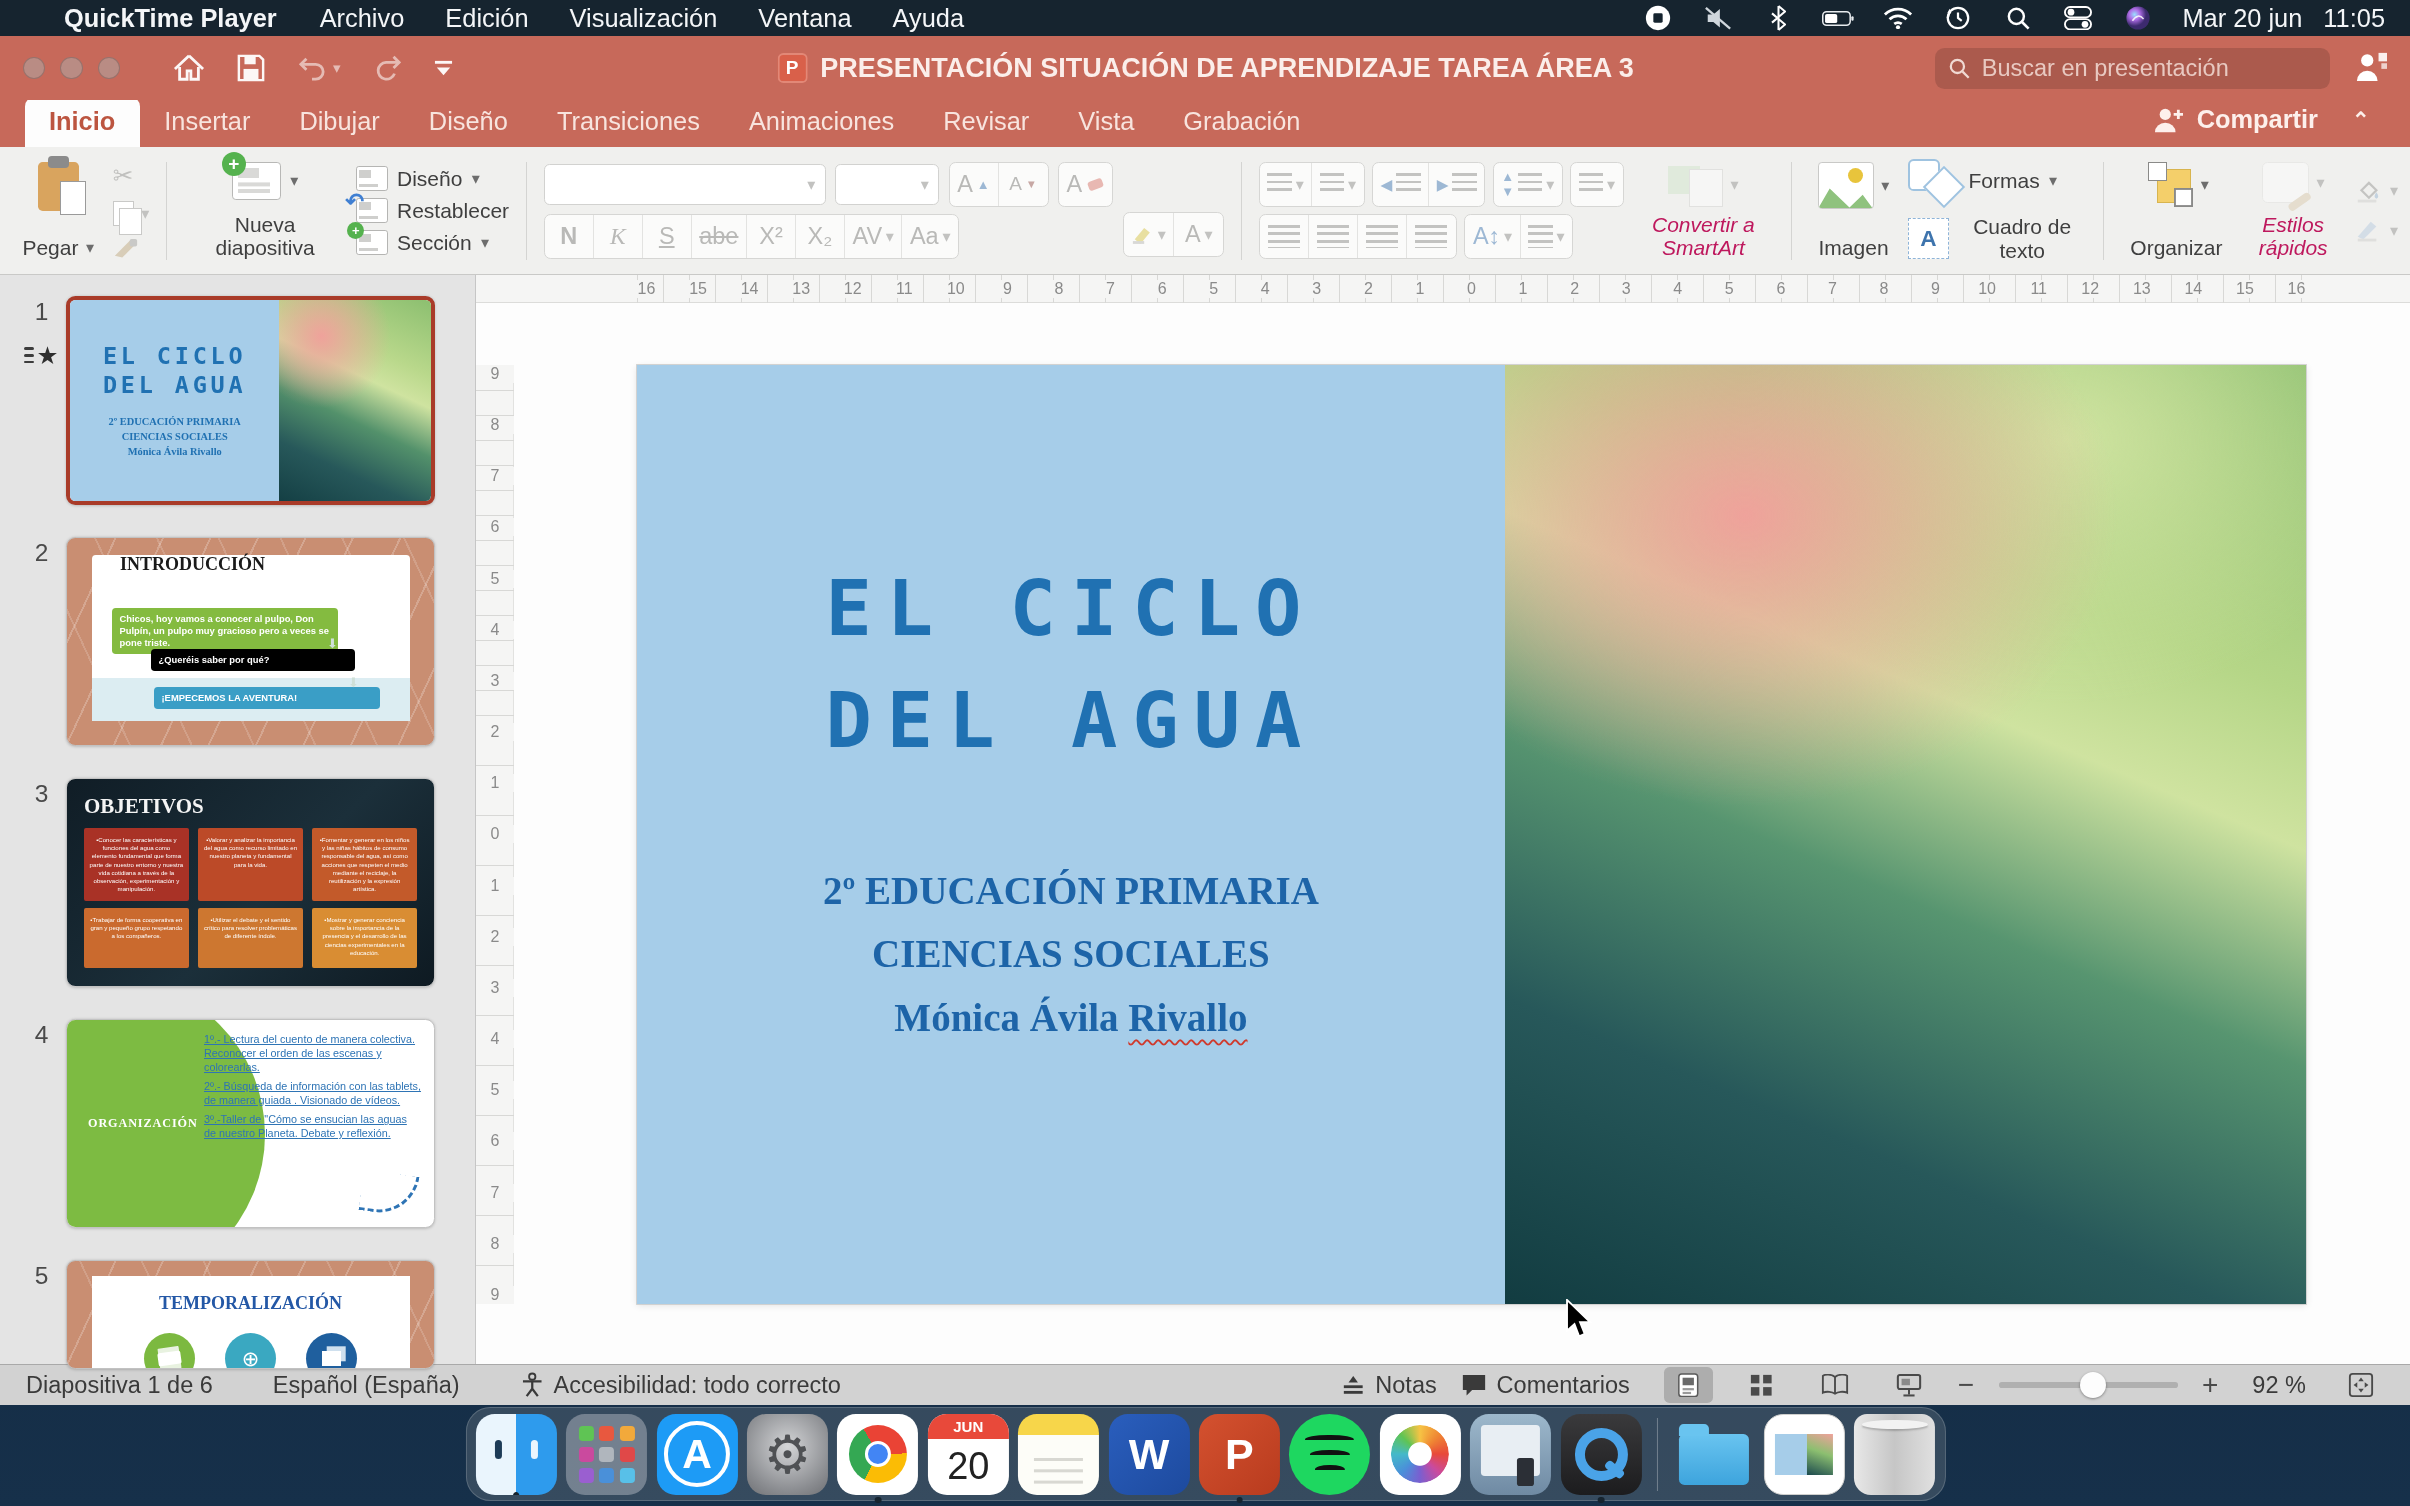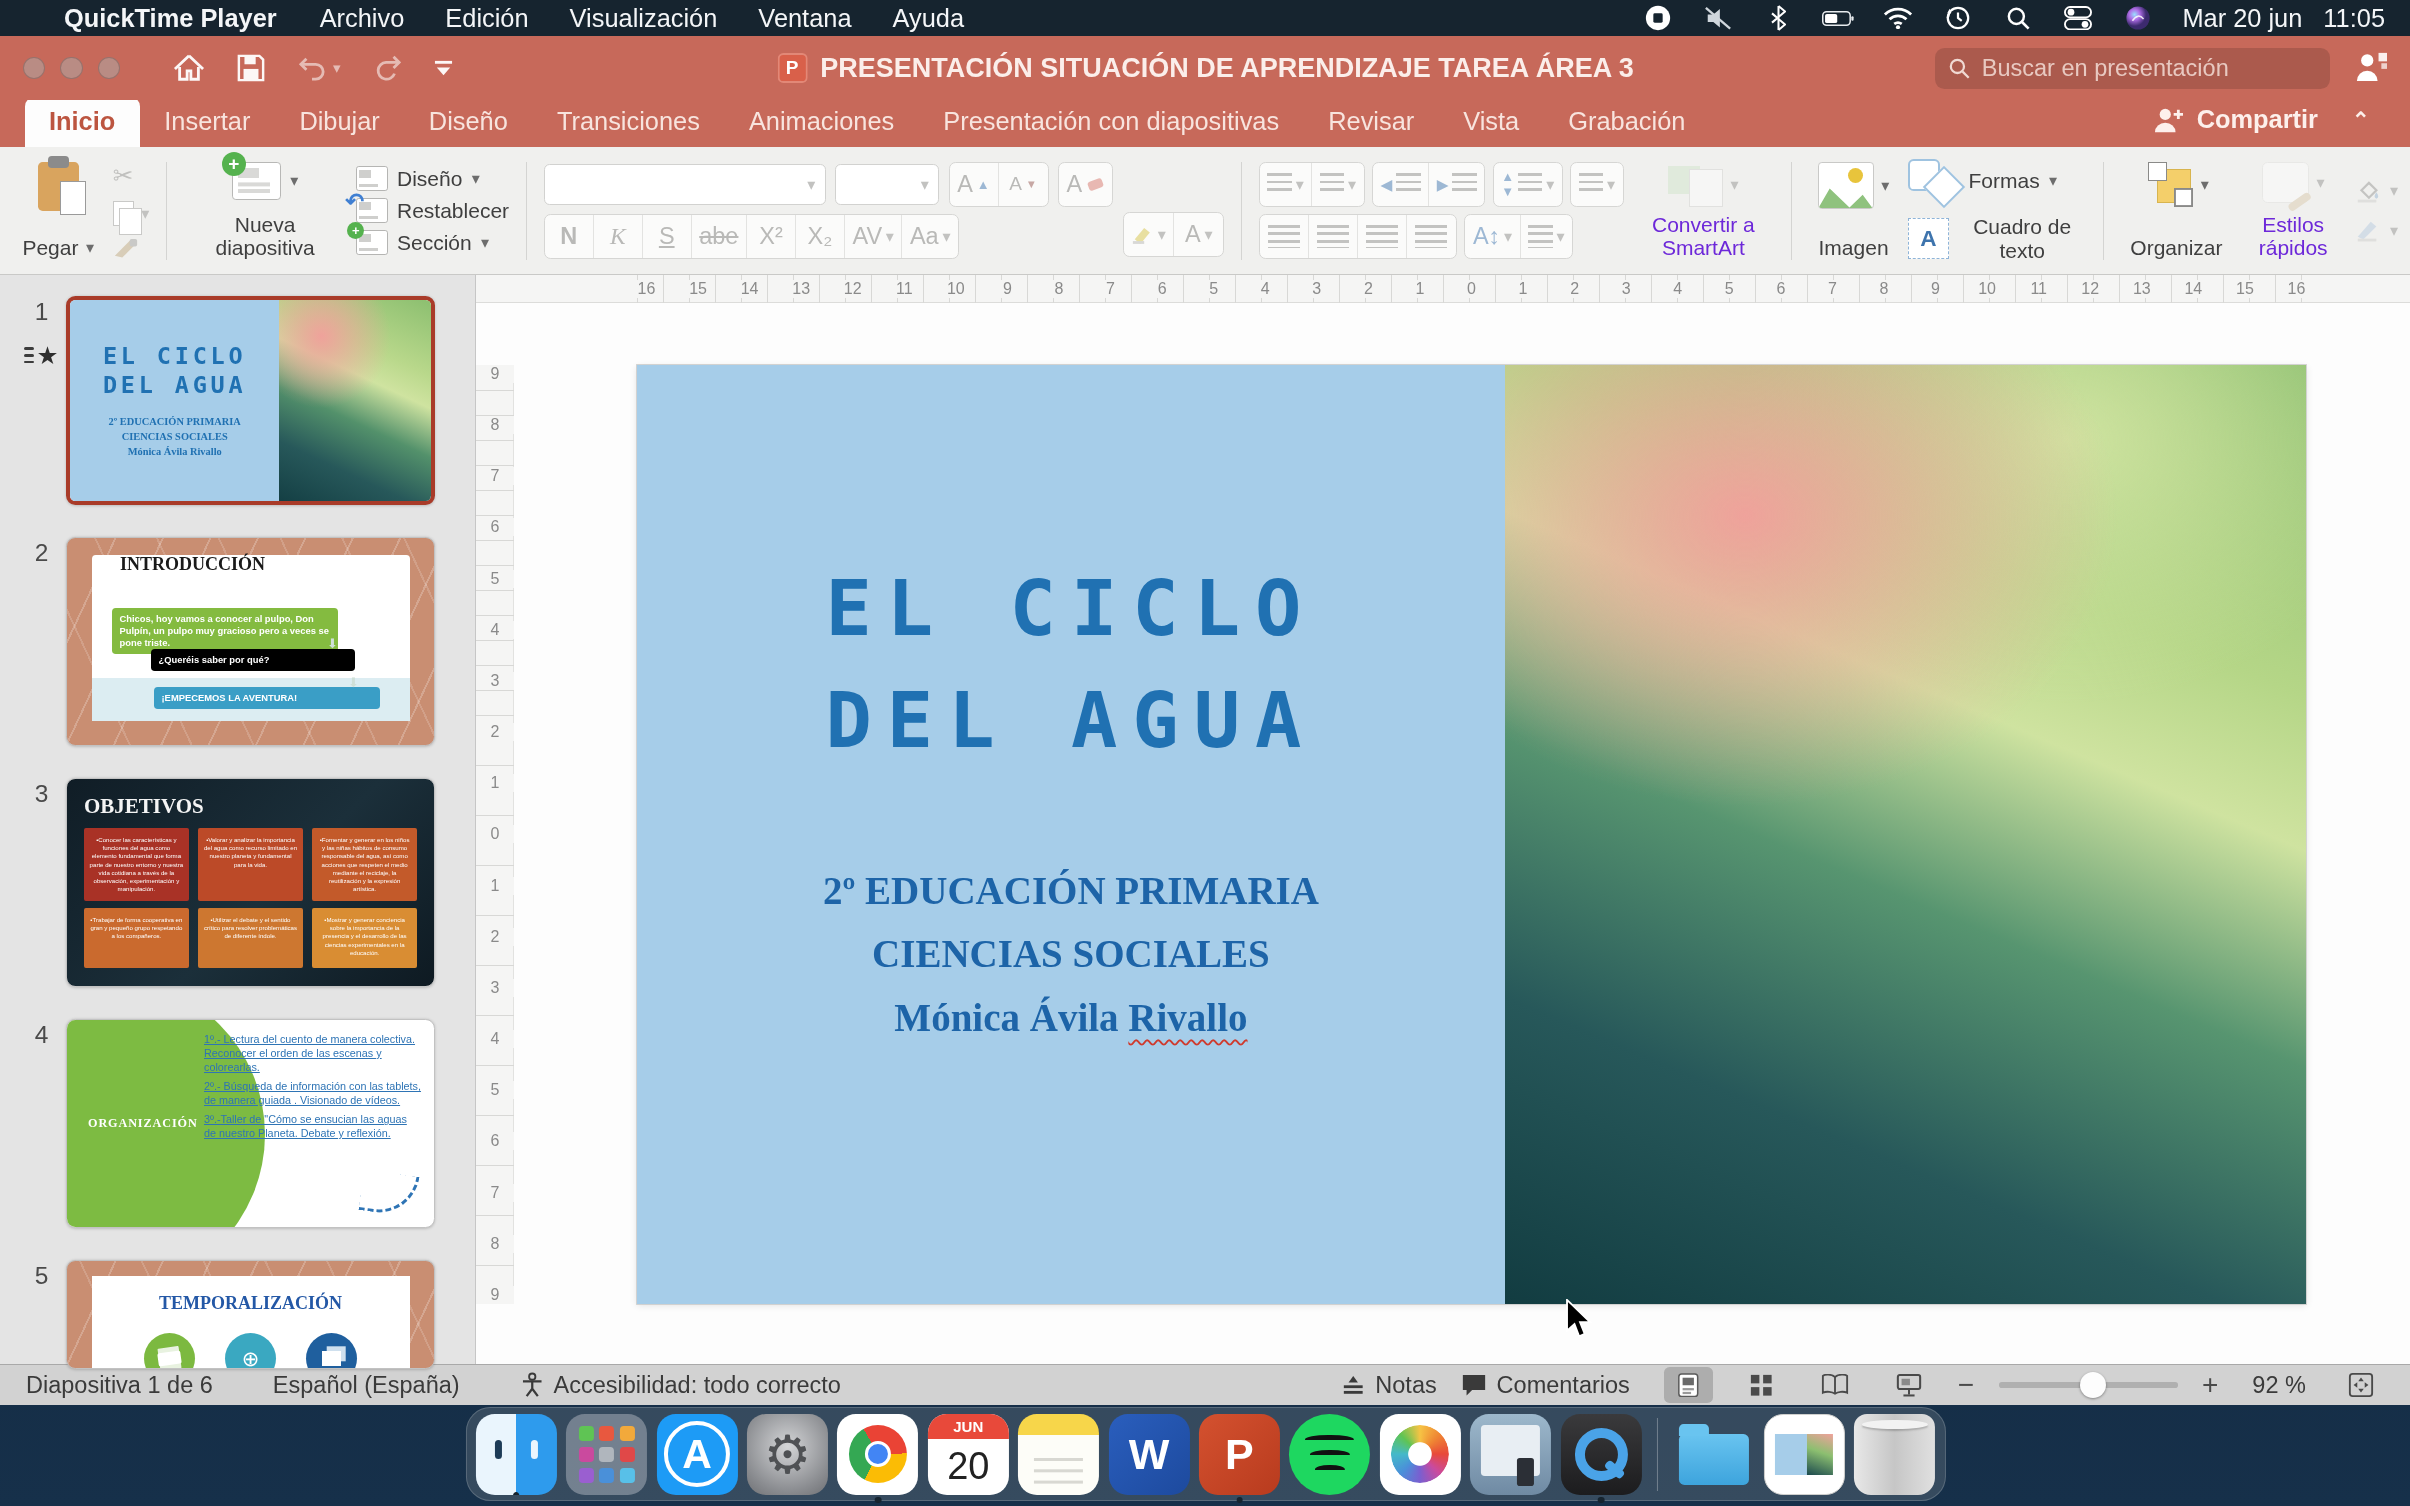--- a/index.html
+++ b/index.html
@@ -38,21 +38,21 @@
   .tab.active { background:#fdfdfd; color:#bc5540; font-weight:bold; }
   .tabsrow .spacer { flex:1; }
   .share-btn { display:flex; align-items:center; gap:11.3px; color:#fdf0ec; font-size:25.4px; font-weight:bold; padding-bottom:13px; margin-right:17px; }
   .chev-up { font-size:21px; color:#fdf0ec; margin-left:22.6px; }
 
   
   .ribbon { height:128px; background:#f0f0ee; border-bottom:0.9px solid #c9c9c7; display:flex; align-items:center; padding:7.5px 13px; gap:9.4px; }
   .rib-sep { width:0.9px; height:98px; background:#d4d4d2; margin:0 7.5px; flex:none; }
   .rib-group { display:flex; flex-direction:column; align-items:center; justify-content:center; gap:3.8px; }
   .rib-label { font-size:21px; color:#3f3f3f; text-align:center; line-height:1.1; }
-  .rib-label.dim { color:#6d28d9; }
+  .rib-label.dim { color:#be185d;font-style:italic; }
   .bigbtn { display:flex; flex-direction:column; align-items:center; justify-content:space-between; height:105px; padding:3.8px 9.4px; }
   .dd { color:#6d6d6d; font-size:16px; }
   .dd.dim { color:#c2c2c0; }
   .clipboard { width:41px; height:49px; background:#d9a45e; border-radius:4.7px; position:relative; }
   .clipboard::before { content:""; position:absolute; top:-5.6px; left:10.4px; width:21px; height:11.3px; background:#8b8b8b; border-radius:3.8px; }
   .clipboard::after { content:""; position:absolute; right:-7.5px; bottom:-3.8px; width:24.5px; height:32px; background:#fff; border:1.9px solid #9a9a9a; }
   .editcol { display:flex; flex-direction:column; justify-content:space-between; height:102px; padding:1.9px 0; color:#c0c0be; font-size:24.5px; }
   .editcol .row { display:flex; align-items:center; gap:7.5px; }
   .ic-copy { width:21px; height:24.5px; border:1.9px solid #c9c9c7; background:#fff; position:relative; }
   .ic-copy::before { content:""; position:absolute; left:5.6px; top:5.6px; width:21px; height:24.5px; border:1.9px solid #c9c9c7; background:#fff; }
@@ -384,21 +384,20 @@
     </span>
   </div>
 
   <div class="tabsrow">
     <span class="tab active">Inicio</span>
     <span class="tab">Insertar</span>
     <span class="tab">Dibujar</span>
     <span class="tab">Diseño</span>
     <span class="tab">Transiciones</span>
     <span class="tab">Animaciones</span>
-    <span class="tab">Presentación con diapositivas</span>
     <span class="tab">Revisar</span>
     <span class="tab">Vista</span>
     <span class="tab">Grabación</span>
     <span class="spacer"></span>
     <span class="share-btn">
       <svg width="32" height="28" viewBox="0 0 34 30">
           <circle cx="13" cy="9" r="6" fill="#fdf0ec"></circle>
           <path d="M2 28 a11 10 0 0 1 22 0z" fill="#fdf0ec"></path>
           <path d="M27 4 v10 M22 9 h10" stroke="#fdf0ec" stroke-width="3"></path>
         </svg>

